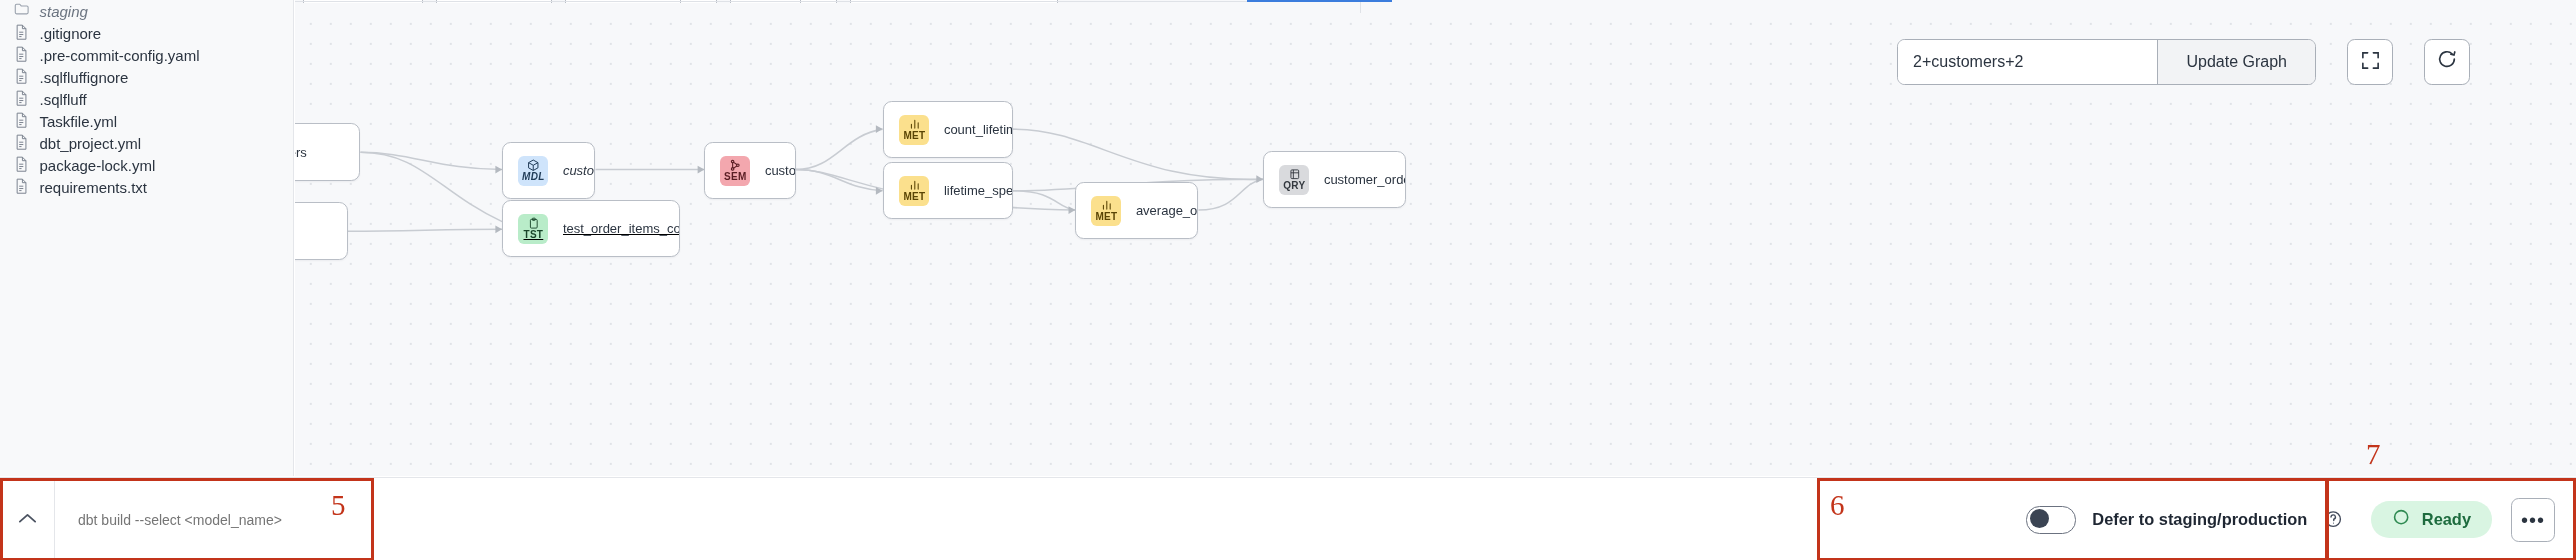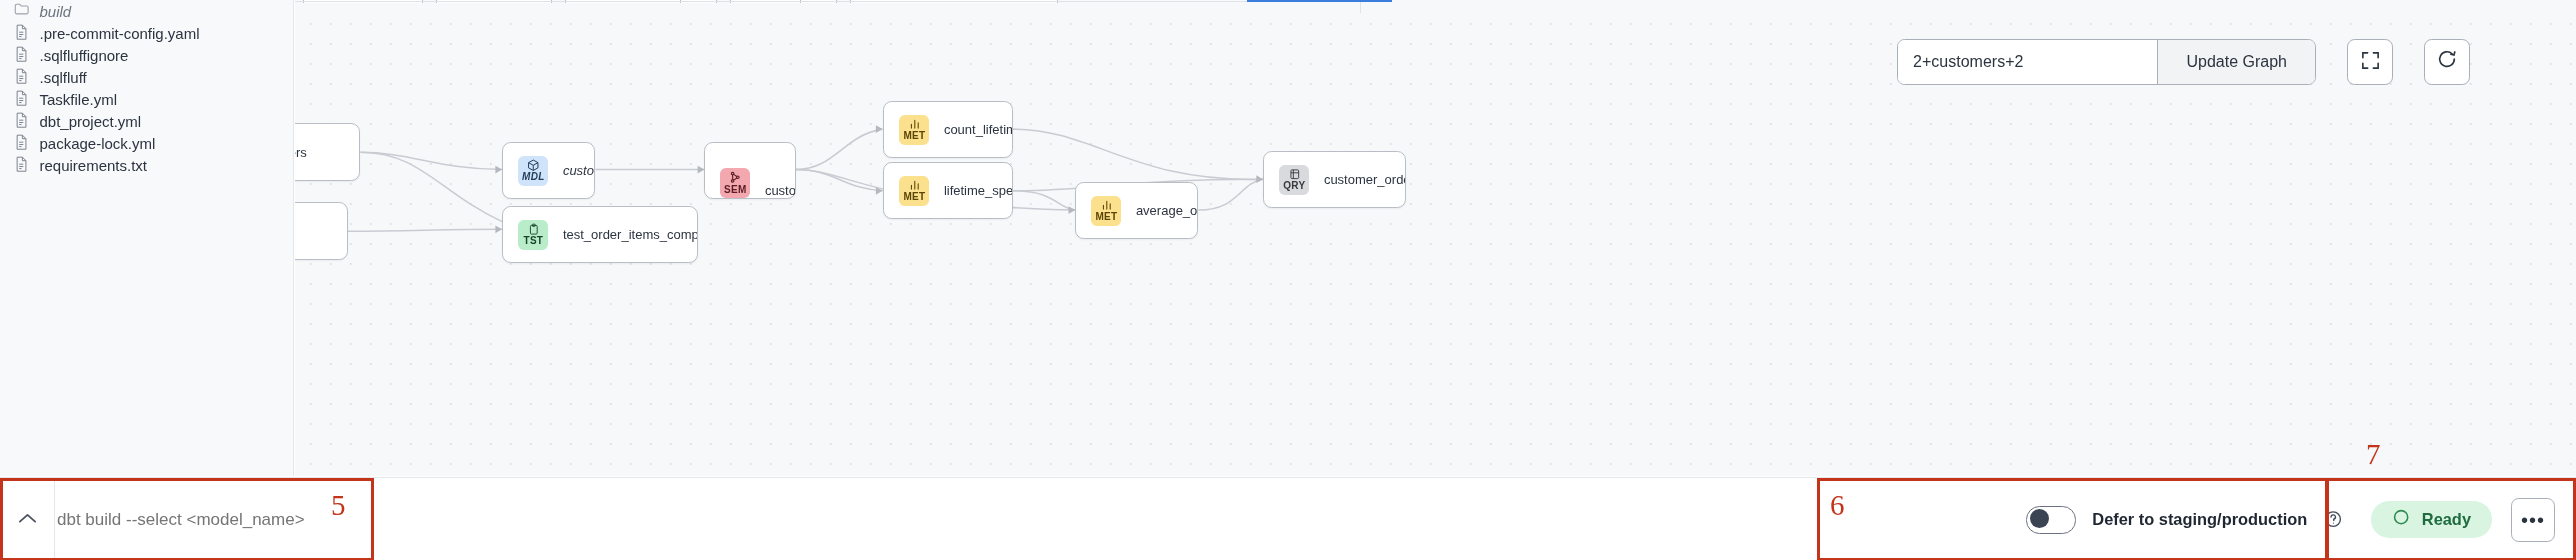--- a/index.html
+++ b/index.html
@@ -104,21 +104,21 @@
   .bottombar{
     position:absolute;left:0;bottom:0;width:2576px;height:83px;
     background:#ffffff;border-top:1px solid #e4e6ea;
     display:flex;align-items:center;
   }
   .cmd-collapse{
     width:54px;height:83px;display:flex;align-items:center;justify-content:center;
     border-right:1px solid #e4e6ea;cursor:pointer;color:#4a5260;font-size:19px;
   }
   .cmd-input{
-    flex:0 0 auto;font-size:17px;color:#737b87;
+    flex:0 0 auto;margin-left:21px;font-size:14px;color:#737b87;
     background:transparent;border:none;outline:none;font-family:inherit;width:732px;
   }
   .bottom-right{margin-left:auto;display:flex;align-items:center;height:83px;}
   .defer{display:flex;align-items:center;gap:16.4px;padding-right:29px;}
   .toggle{
     width:48px;height:26px;border-radius:13.5px;border:1.4px solid #6b7280;background:#fff;
     position:relative;cursor:pointer;flex:0 0 48px;
   }
   .toggle .knob{
     position:absolute;left:2.9px;top:2.4px;width:19px;height:19px;border-radius:50%;
@@ -151,21 +151,31 @@
 <div class="app">
 
   <div class="sidebar">
     <div id="file-list">
         <div class="file-row dir">
           <span class="ficon">
             <svg width="15.4" height="13.5" viewBox="0 0 24 20" fill="none" stroke="#9aa2ad" stroke-width="1.7" stroke-linejoin="round">
               <path d="M2 5a2 2 0 0 1 2-2h5l2.2 2.6H20a2 2 0 0 1 2 2V16a2 2 0 0 1-2 2H4a2 2 0 0 1-2-2z"></path>
             </svg>
           </span>
-          <span class="fname">build</span>
+          <span class="fname">staging</span>
+        </div>
+        <div class="file-row">
+          <span class="ficon">
+            <svg width="14.5" height="16.4" viewBox="0 0 24 28" fill="none" stroke="#7b838f" stroke-width="1.7" stroke-linejoin="round">
+              <path d="M5 2h9l6 6v18H5z"></path>
+              <path d="M14 2v6h6"></path>
+              <path d="M8.5 14h7M8.5 18h7M8.5 21.5h4"></path>
+            </svg>
+          </span>
+          <span class="fname">.gitignore</span>
         </div>
         <div class="file-row">
           <span class="ficon">
             <svg width="14.5" height="16.4" viewBox="0 0 24 28" fill="none" stroke="#7b838f" stroke-width="1.7" stroke-linejoin="round">
               <path d="M5 2h9l6 6v18H5z"></path>
               <path d="M14 2v6h6"></path>
               <path d="M8.5 14h7M8.5 18h7M8.5 21.5h4"></path>
             </svg>
           </span>
           <span class="fname">.pre-commit-config.yaml</span>
@@ -310,34 +320,34 @@
           <svg width="12.5" height="12.5" viewBox="0 0 24 24" fill="none" stroke="currentColor" stroke-width="1.9" stroke-linejoin="round">
             <path d="M12 2 21 7v10l-9 5-9-5V7z"></path>
               <path d="M3 7l9 5 9-5M12 12v10"></path>
           </svg>
         </span>
         <span class="code">MDL</span>
       </div>
       <div class="nlabel">customers</div>
     </div>
 
-    <div class="node" style="left:207px;top:206px;width:196px;height:57px;">
+    <div class="node" style="left:207px;top:200px;width:178px;height:57px;text-decoration:underline;">
       <div class="chip tst">
         <span class="glyph">
           <svg width="11.6" height="12.5" viewBox="0 0 24 24" fill="none" stroke="currentColor" stroke-width="1.9" stroke-linejoin="round">
             <rect x="5" y="4" width="14" height="18" rx="2"></rect>
               <rect x="9" y="1.5" width="6" height="4.5" rx="1.2"></rect>
           </svg>
         </span>
         <span class="code">TST</span>
       </div>
       <div class="nlabel">test_order_items_compute_to_bools…</div>
     </div>
 
-    <div class="node" style="left:409px;top:142px;width:92px;height:57px;align-items:flex-end;">
+    <div class="node" style="left:409px;top:142px;width:92px;height:57px;">
       <div class="chip sem">
         <span class="glyph">
           <svg width="12.5" height="12.5" viewBox="0 0 24 24" fill="none" stroke="currentColor" stroke-width="2.1" stroke-linecap="round">
             <circle cx="7" cy="5" r="2.4"></circle>
               <circle cx="17" cy="12" r="2.4"></circle>
               <circle cx="7" cy="19" r="2.4"></circle>
             <path d="M9 6.5 L15 10.5M9 17.5 L15 13.5M7 7.4V16.6"></path>
           </svg>
         </span>
         <span class="code">SEM</span>

